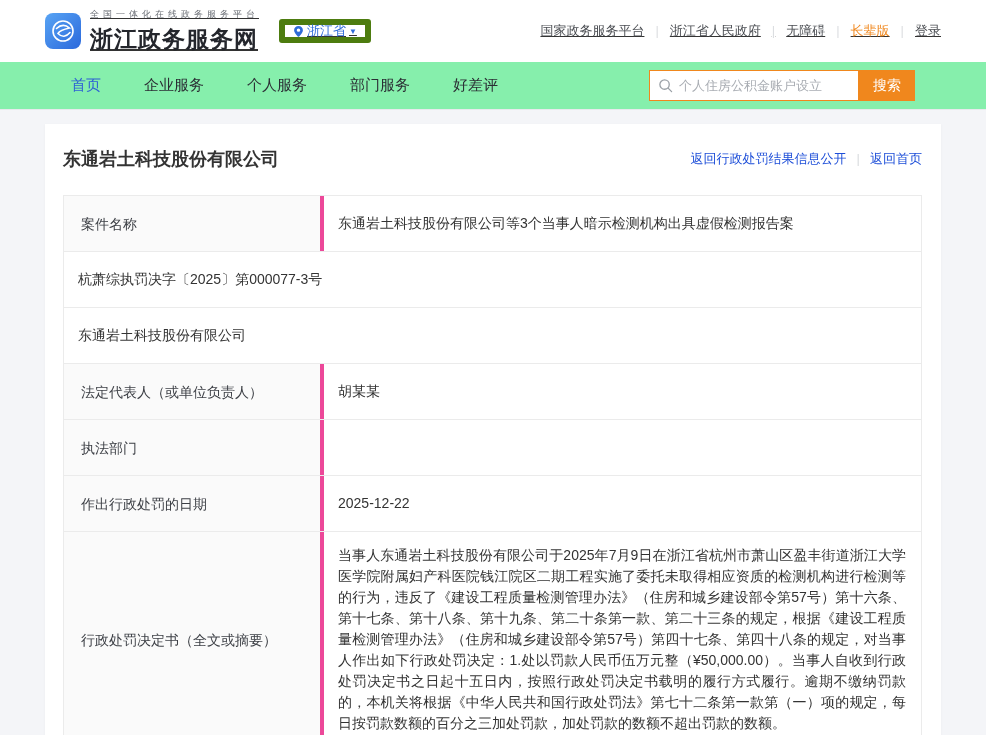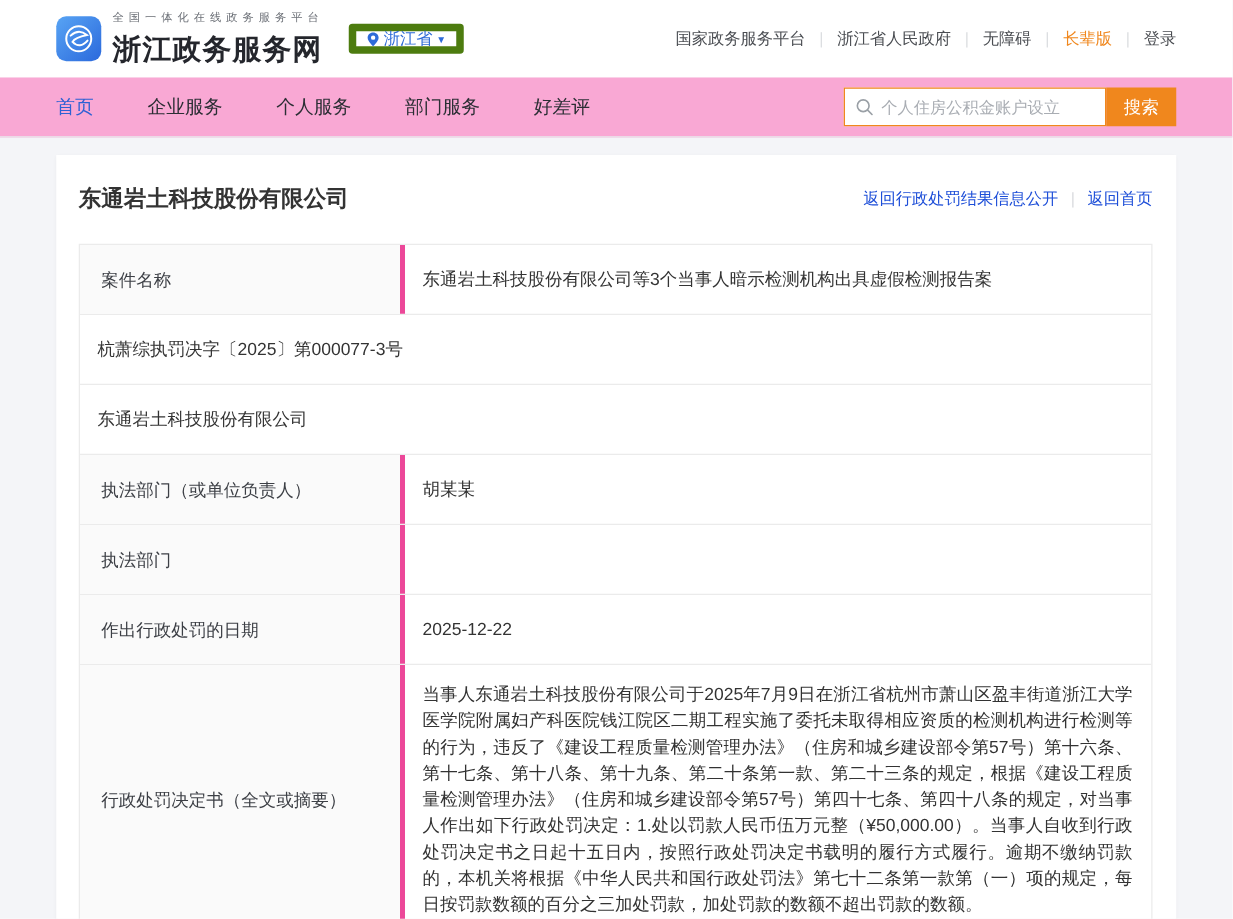--- a/index.html
+++ b/index.html
@@ -4,21 +4,21 @@
 <style>
   * { margin:0; padding:0; box-sizing:border-box; }
   html,body { width:986px; height:735px; overflow:hidden; }
   body {
     font-family:"Liberation Sans","DejaVu Sans",sans-serif;
     font-size:14px; color:#333; background:#f4f5f8;
   }
   
   .site-header {
     height:62px; background:#fff; display:flex; align-items:center;
-    justify-content:space-between; padding:16px 45px;
+    justify-content:space-between; padding:16px 45px;text-decoration:underline;
   }
   .brand { display:flex; align-items:center; }
   .logo {
     width:36px; height:36px; border-radius:8px; flex-shrink:0;
     background:linear-gradient(135deg,#58a4f4 0%,#2b69dc 100%);
     display:flex; align-items:center; justify-content:center;
   }
   .logo svg { display:block; }
   .brand-text { margin-left:9px; }
   .brand-tagline {
@@ -32,22 +32,22 @@
     border:6px solid #4d7c0f; border-radius:3px; background:#fff; color:#2e6bd8;
     font-size:13px; padding:0 8px; cursor:pointer; font-family:inherit;
   }
   .region-caret { font-size:8px; color:#2e6bd8; }
   .top-links { list-style:none; display:flex; align-items:center; font-size:13px; color:#4a4d52; }
   .top-links li { cursor:pointer; white-space:nowrap; }
   .top-links li + li::before { content:"|"; color:#dcdee1; margin:0 11px; cursor:default; }
   .top-links li.elder { color:#f0871d; }
   
   .navbar {
-    height:48px; background:#f9a8d4; display:flex; align-items:center;
-    justify-content:space-between; padding:0 45px; border-bottom:1px solid #e8eaed;
+    height:48px; background:#86efac; display:flex; align-items:center;
+    justify-content:space-between; padding:0 71px; border-bottom:1px solid #e8eaed;
   }
   .nav-list { list-style:none; display:flex; align-items:center; gap:43px; font-size:15px; color:#2b2e34; }
   .nav-list li { cursor:pointer; white-space:nowrap; }
   .nav-list li.active { color:#2e61d4; }
   .search-area { display:flex; align-items:center; }
   .search-box {
     display:flex; align-items:center; gap:6px; width:210px; height:31px;
     border:1px solid #f0871d; background:#fff; padding:0 8px;
   }
   .search-box input {
@@ -158,21 +158,21 @@
         <div class="tvalue">
             <span>杭萧综执罚决字〔2025〕第000077-3号</span>
           </div>
       </div>
       <div class="trow">
         <div class="tvalue">
             <span>东通岩土科技股份有限公司</span>
           </div>
       </div>
       <div class="trow">
-        <div class="tlabel">执法部门（或单位负责人）</div>
+        <div class="tlabel">法定代表人（或单位负责人）</div>
         <div class="tvalue">
             <span>胡某某</span>
           </div>
       </div>
       <div class="trow">
         <div class="tlabel">执法部门</div>
       </div>
       <div class="trow">
         <div class="tlabel">作出行政处罚的日期</div>
         <div class="tvalue">

